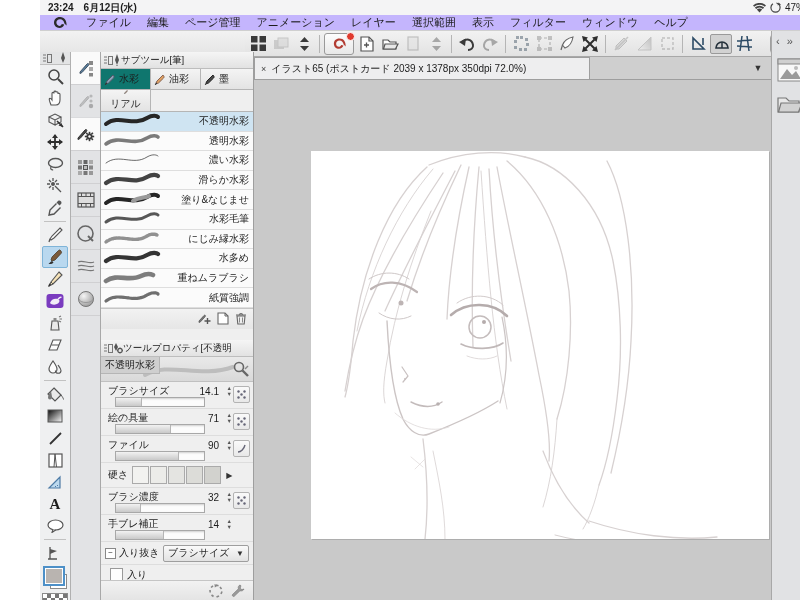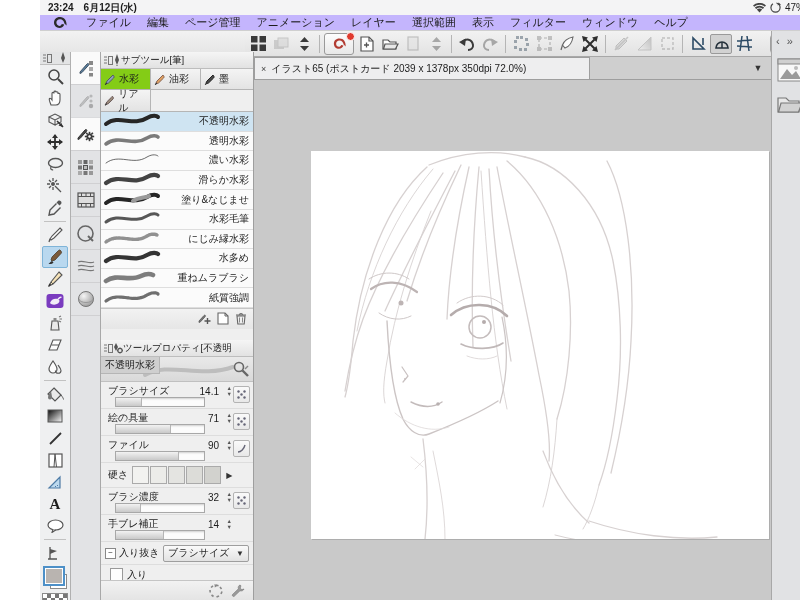--- a/index.html
+++ b/index.html
@@ -51,22 +51,22 @@
   .pal{width:29px;height:33px;display:flex;align-items:center;justify-content:center;flex:0 0 auto;border-bottom:1px solid #d0d0d2;box-sizing:border-box;}
   .pal.on{background:#fafafa;}
   
   .panel{background:#efefef;border-right:1px solid #9e9e9e;box-sizing:border-box;overflow:hidden;}
   .phead{height:16px;background:linear-gradient(#f5f5f5,#e2e2e2);border-bottom:1px solid #bdbdbd;display:flex;align-items:center;
          font-size:9.5px;gap:0;padding:0 3px;white-space:nowrap;overflow:hidden;}
   
   .stabs{display:flex;flex-wrap:wrap;background:#dcdcdc;border-bottom:1px solid #b5b5b5;}
   .stab{width:50px;height:21px;border-right:1px solid #b5b5b5;border-bottom:1px solid #b5b5b5;display:flex;align-items:center;
         gap:3px;font-size:10px;padding:0 3px;box-sizing:border-box;background:linear-gradient(#f4f4f4,#e3e3e3);}
-  .stab.sel{background:#84cc16;}
-  .stab:nth-child(4){border-bottom:none;}
+  .stab.sel{background:#0f766e;}
+  .stab:nth-child(4){border-bottom:none;flex-direction:column;}
   .brushrow{height:19.6px;display:flex;align-items:center;border-bottom:1px solid #dedede;background:#fbfbfb;
             font-size:10px;padding:0 4px 0 2px;box-sizing:border-box;}
   .brushrow.sel{background:#cfe4f2;}
   .brushrow .lbl{margin-left:auto;white-space:nowrap;}
   .soft{filter:blur(.5px);}
   .panelfoot{height:20px;border-top:1px solid #c5c5c5;background:linear-gradient(#f2f2f2,#e6e6e6);
              display:flex;align-items:center;justify-content:flex-end;gap:6px;padding:0 6px;}
   
   .namebar{height:24px;background:linear-gradient(#e9e9e9,#d9d9d9);border-bottom:1px solid #c0c0c0;position:relative;}
   .namechip{position:absolute;left:0;top:0;background:#cfcfcf;font-size:10px;padding:1px 4px;border-right:1px solid #b5b5b5;border-bottom:1px solid #b5b5b5;}

